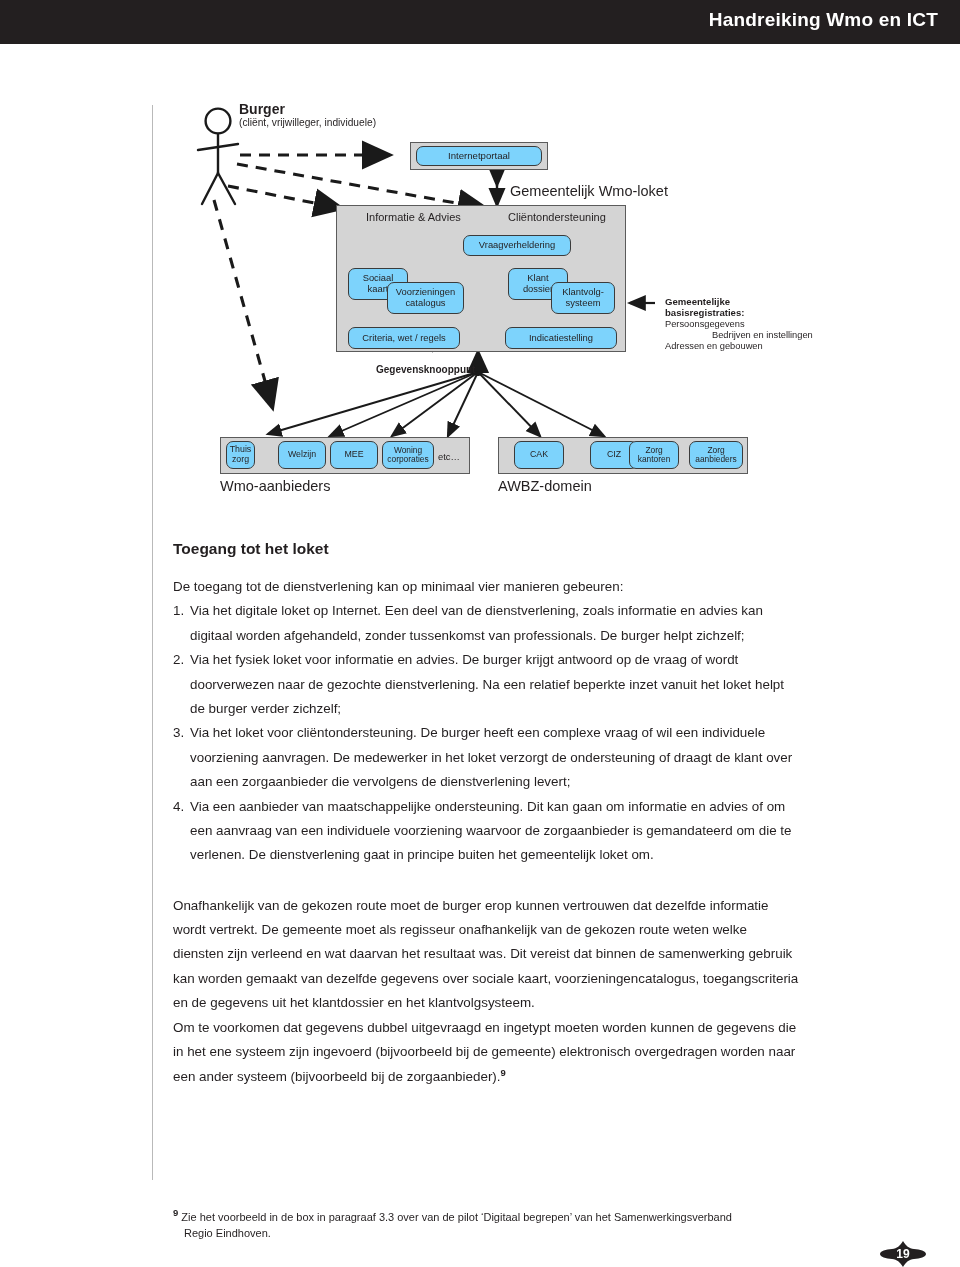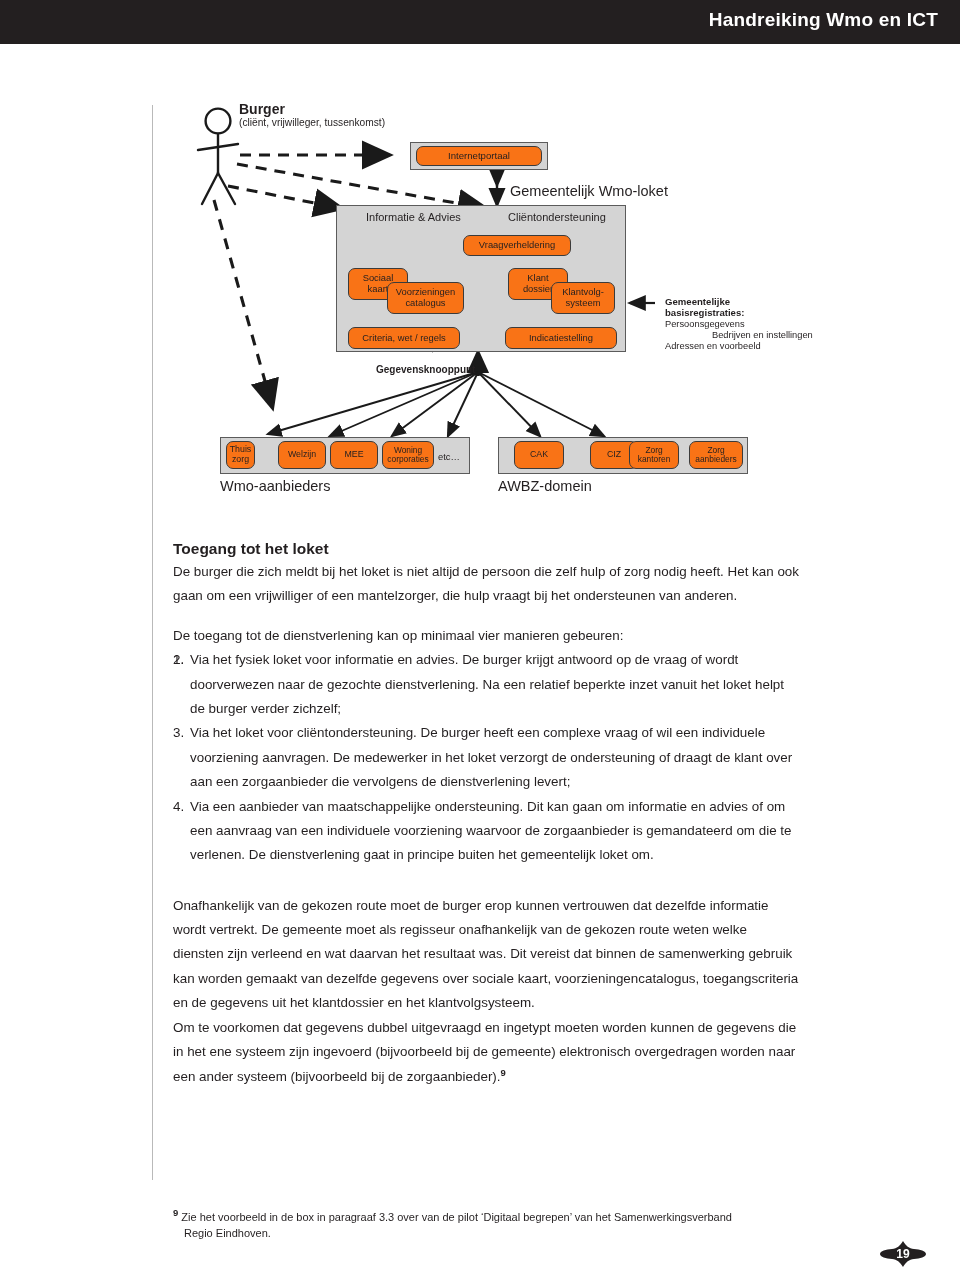--- a/index.html
+++ b/index.html
@@ -64,21 +64,21 @@
 
   
   .gray-panel {
     position: absolute;
     background: #d4d4d4;
     border: 1.6px solid #5b5b5b;
     box-sizing: border-box;
   }
   .wbox {
     position: absolute;
-    background: #f97316;
+    background: #7dd3fc;
     border: 1.4px solid #3b3b3b;
     border-radius: 7px;
     box-sizing: border-box;
     display: flex;
     align-items: center;
     justify-content: center;
     text-align: center;
     line-height: 1.12;
     font-family: "Liberation Sans", sans-serif;
     color: #231f20;
@@ -245,21 +245,21 @@
       <line x1="478" y1="284" x2="604" y2="348" marker-end="url(#solidArrow)"></line>
     </g>
 
     <g stroke="#1a1a1a" stroke-width="1.8">
       <line x1="618" y1="366" x2="627" y2="366" marker-end="url(#solidArrow)"></line>
       <line x1="678" y1="366" x2="687" y2="366" marker-end="url(#solidArrow)"></line>
     </g>
   </svg>
 
   <div class="fig-label" style="left:239px; top:13px; font-size:14px; font-weight:bold;">Burger</div>
-  <div class="fig-label" style="left:239px; top:29px; font-size:10.2px;">(cliënt, vrijwilleger, tussenkomst)</div>
+  <div class="fig-label" style="left:239px; top:29px; font-size:10.2px;">(cliënt, vrijwilleger, individuele)</div>
 
   <div class="gray-panel" style="left:410px; top:54px; width:138px; height:28px;"></div>
   <div class="wbox" style="left:416px; top:58px; width:126px; height:20px; font-size:9.6px;">Internetportaal</div>
 
   <div class="fig-label" style="left:510px; top:95px; font-size:14.5px;">Gemeentelijk Wmo-loket</div>
 
   <div class="gray-panel" style="left:336px; top:117px; width:290px; height:147px;"></div>
 
   <div class="fig-label" style="left:366px; top:123px; font-size:11px;">Informatie &amp; Advies</div>
   <div class="fig-label" style="left:508px; top:123px; font-size:11px;">Cliëntondersteuning</div>
@@ -277,21 +277,21 @@
   <div class="wbox" style="left:551px; top:194px; width:64px; height:32px; font-size:9.4px; white-space:pre-line;">Klantvolg-
 systeem</div>
   <div class="wbox" style="left:505px; top:239px; width:112px; height:22px; font-size:9.4px;">Indicatiestelling</div>
 
   <div class="fig-label" style="left:376px; top:276px; font-size:10px; font-weight:bold;">Gegevensknooppunt</div>
 
   <div class="fig-label" style="left:665px; top:208px; font-size:9.6px; font-weight:bold;">Gemeentelijke</div>
   <div class="fig-label" style="left:665px; top:219px; font-size:9.6px; font-weight:bold;">basisregistraties:</div>
   <div class="fig-label" style="left:665px; top:231px; font-size:9.3px;">Persoonsgegevens</div>
   <div class="fig-label" style="left:665px; top:242px; font-size:9.3px;padding-left:47px;">Bedrijven en instellingen</div>
-  <div class="fig-label" style="left:665px; top:253px; font-size:9.3px;">Adressen en voorbeeld</div>
+  <div class="fig-label" style="left:665px; top:253px; font-size:9.3px;">Adressen en gebouwen</div>
 
   <div class="gray-panel" style="left:220px; top:349px; width:250px; height:37px;"></div>
   <div class="wbox" style="left:226px; top:353px; width:29px; height:28px; font-size:8.8px; white-space:pre-line;">Thuis
 zorg</div>
   <div class="wbox" style="left:278px; top:353px; width:48px; height:28px; font-size:8.8px; white-space:pre-line;">Welzijn</div>
   <div class="wbox" style="left:330px; top:353px; width:48px; height:28px; font-size:8.8px; white-space:pre-line;">MEE</div>
   <div class="wbox" style="left:382px; top:353px; width:52px; height:28px; font-size:8.4px; white-space:pre-line;">Woning
 corporaties</div>
   <div class="fig-label" style="left:438px; top:363px; font-size:9.4px;">etc…</div>
   <div class="fig-label" style="left:220px; top:390px; font-size:14.5px;">Wmo-aanbieders</div>
@@ -305,29 +305,29 @@
 aanbieders</div>
   <div class="fig-label" style="left:498px; top:390px; font-size:14.5px;">AWBZ-domein</div>
 
 </div>
 
 <div id="content">
 
   <div style="height:540px"></div>
 
   <h2 class="sec-head">Toegang tot het loket</h2>
-  <p class="para">De burger die zich meldt bij het loket is niet altijd de persoon die zelf hulp of zorg nodig heeft. Het kan ook gaan om een vrijwilliger of een mantelzorger, die hulp vraagt bij het ondersteunen van anderen.</p>
 
   <div class="gap-sm"></div>
 
   <p class="para">De toegang tot de dienstverlening kan op minimaal vier manieren gebeuren:</p>
 
   <div class="ol-list">
     <div class="ol-item">
       <span class="ol-num">1.</span>
+      <span>Via het digitale loket op Internet. Een deel van de dienstverlening, zoals informatie en advies kan digitaal worden afgehandeld, zonder tussenkomst van professionals. De burger helpt zichzelf;</span>
     </div>
     <div class="ol-item">
       <span class="ol-num">2.</span>
       <span>Via het fysiek loket voor informatie en advies. De burger krijgt antwoord op de vraag of wordt doorverwezen naar de gezochte dienstverlening. Na een relatief beperkte inzet vanuit het loket helpt de burger verder zichzelf;</span>
     </div>
     <div class="ol-item">
       <span class="ol-num">3.</span>
       <span>Via het loket voor cliëntondersteuning. De burger heeft een complexe vraag of wil een individuele voorziening aanvragen. De medewerker in het loket verzorgt de ondersteuning of draagt de klant over aan een zorgaanbieder die vervolgens de dienstverlening levert;</span>
     </div>
     <div class="ol-item">

